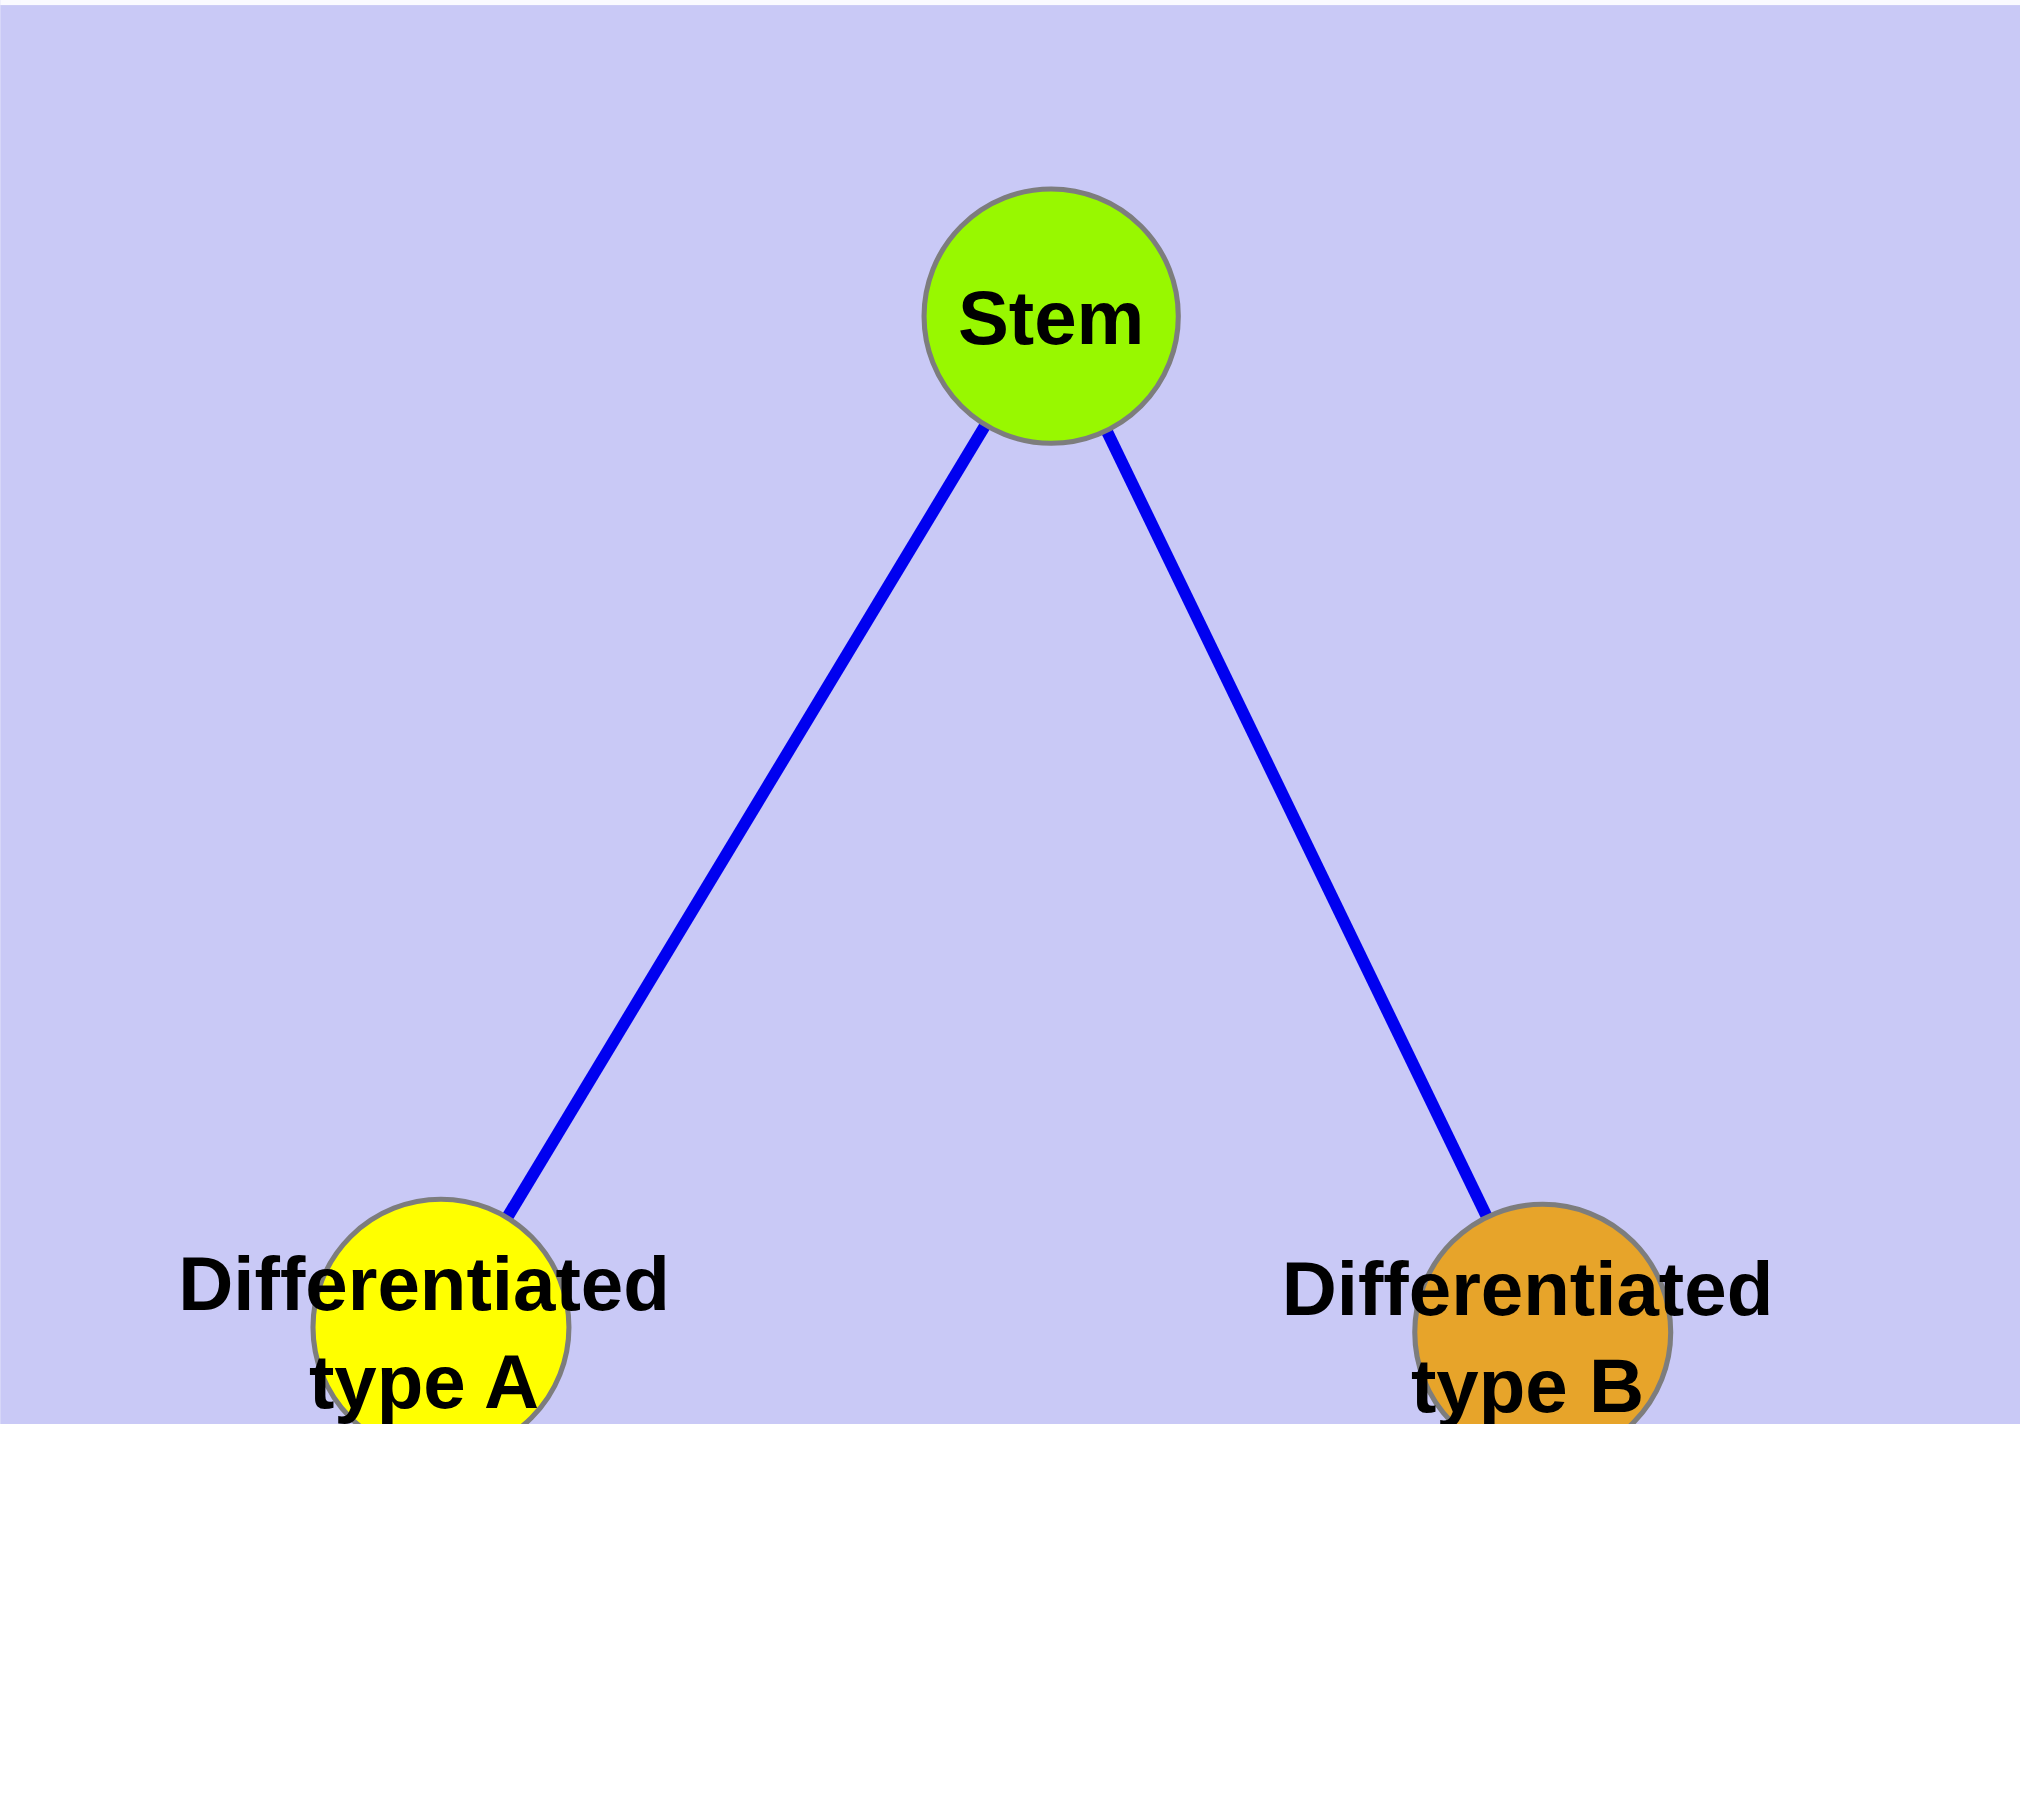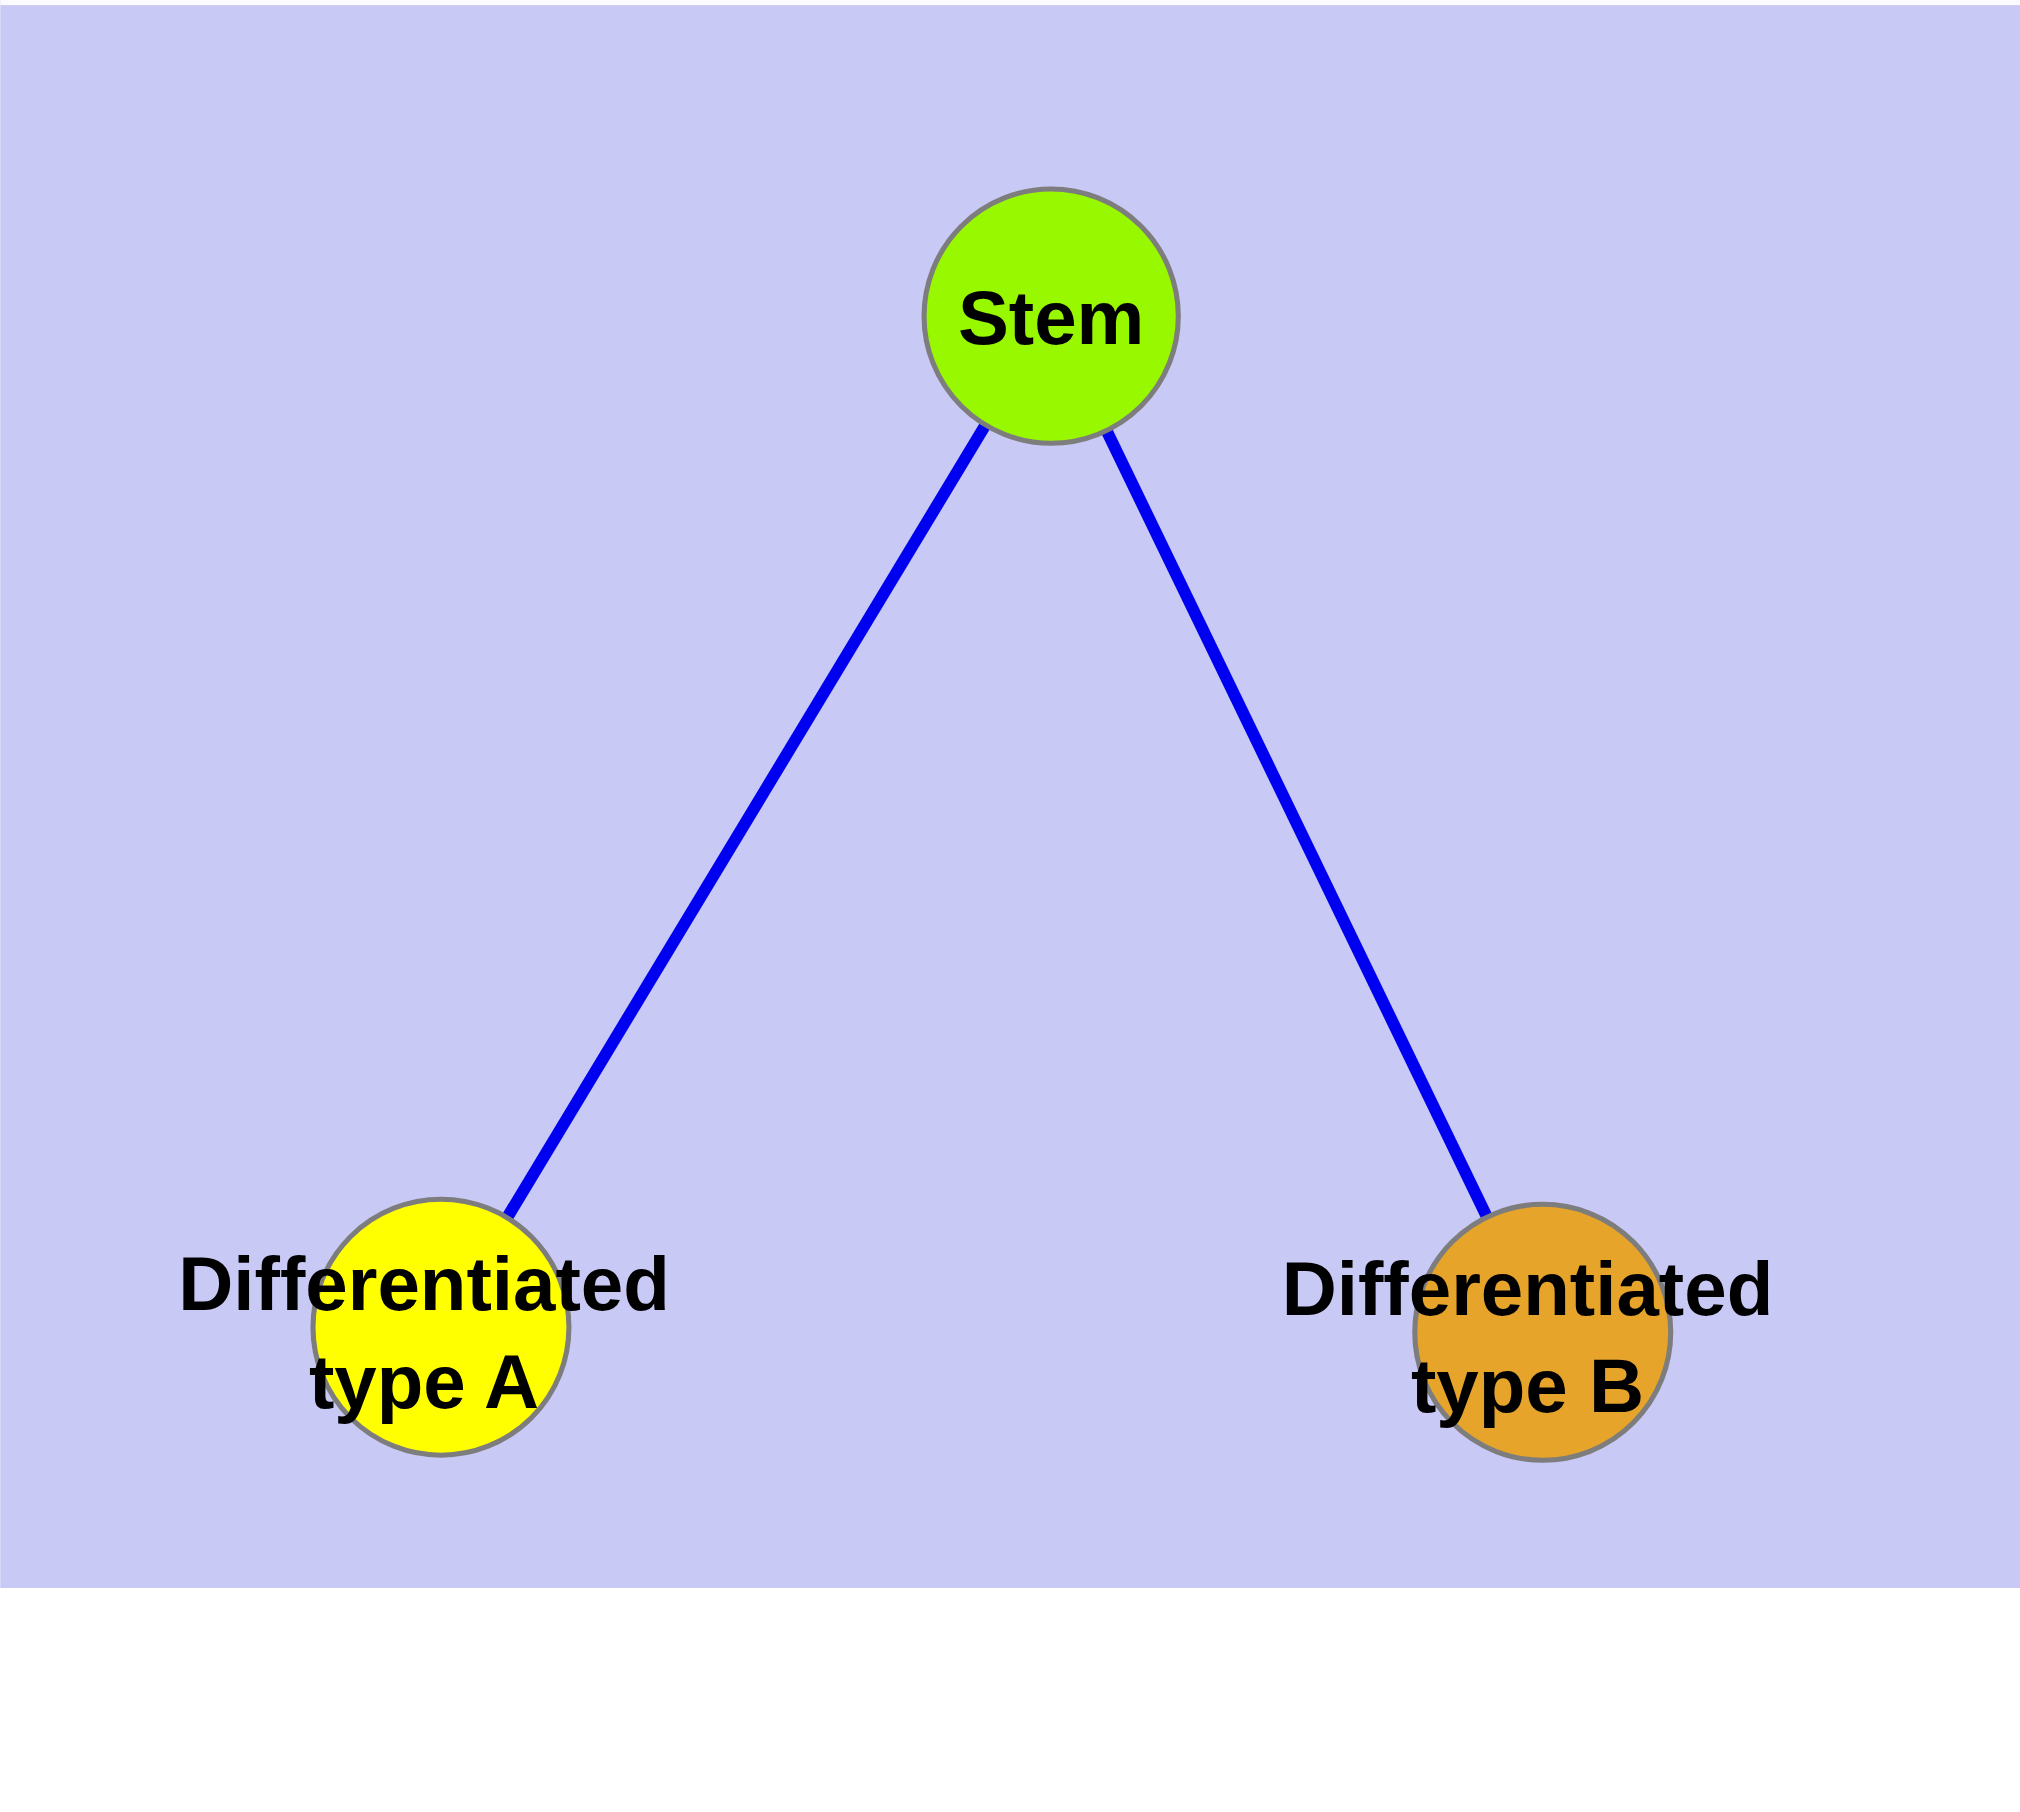--- a/index.html
+++ b/index.html
@@ -3,21 +3,21 @@
 <meta charset="utf-8">
 <style>
   html, body {
     margin: 0;
     padding: 0;
     background: #ffffff;
   }
   .stage {
     position: relative;
     width: 2021px;
-    height: 1588px;
+    height: 1424px;
     overflow: hidden;
   }
   svg {
     display: block;
   }
   .node-label {
     font-family: "Liberation Sans", sans-serif;
     font-weight: bold;
     font-size: 90px;
   }

